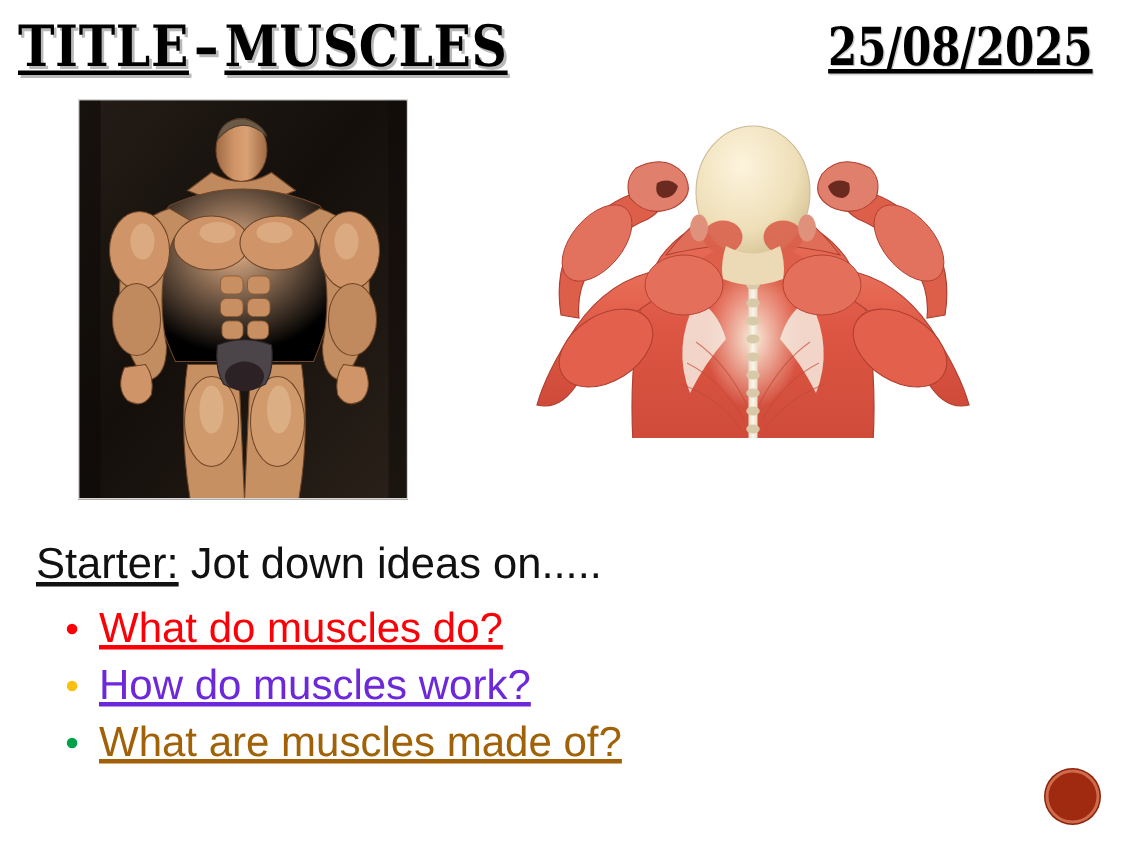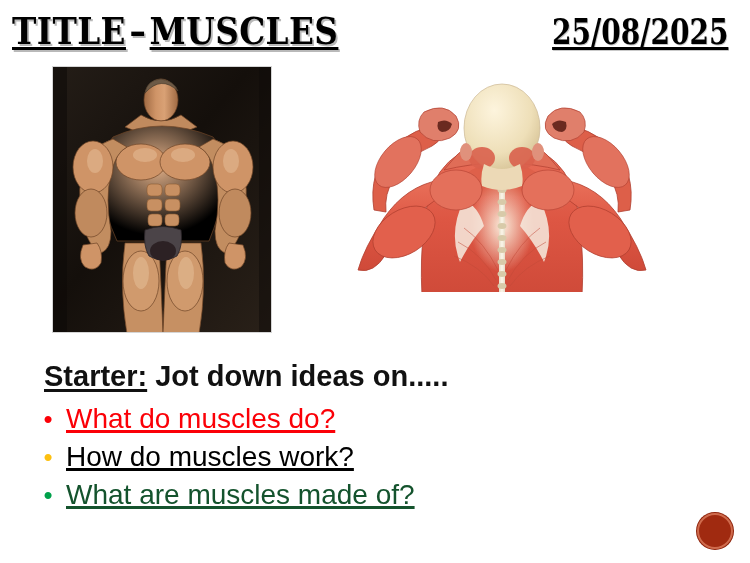--- a/index.html
+++ b/index.html
@@ -84,25 +84,25 @@
     width: 300px;
     height: 248px;
     overflow: hidden;
     background: #ffffff;
   }
   #illustration-back-muscles svg { display: block; }
 
   
   #starter-line {
     position: absolute;
-    left: 44px;
+    left: 24px;
     top: 358px;
     font-size: 29px;
     line-height: 36px;
-    font-weight: bold;
+    font-weight: normal;
     color: #111111;
     white-space: nowrap;
   }
   #starter-line .u {
     text-decoration: underline;
     text-decoration-thickness: 3px;
     text-underline-offset: 3px;
   }
 
   #bullet-list {
@@ -335,25 +335,25 @@
 
   <div id="bullet-list">
 
     <div class="bullet-row">
       <span class="bullet-dot" style="color:#fb0007">•</span>
       <span class="bullet-text" style="color:#fb0007">What do muscles do?</span>
     </div>
 
     <div class="bullet-row">
       <span class="bullet-dot" style="color:#fdc010">•</span>
-      <span class="bullet-text" style="color:#000000">How do muscles work?</span>
+      <span class="bullet-text" style="color:#6d28d9">How do muscles work?</span>
     </div>
 
     <div class="bullet-row">
       <span class="bullet-dot" style="color:#00a14b">•</span>
-      <span class="bullet-text" style="color:#14532d">What are muscles made of?</span>
+      <span class="bullet-text" style="color:#a16207">What are muscles made of?</span>
     </div>
 
   </div>
 
   <div id="corner-badge" style="background: rgb(160, 42, 16); border-color: rgb(207, 107, 77);"></div>
 
 </div>
 
 </body></html>

